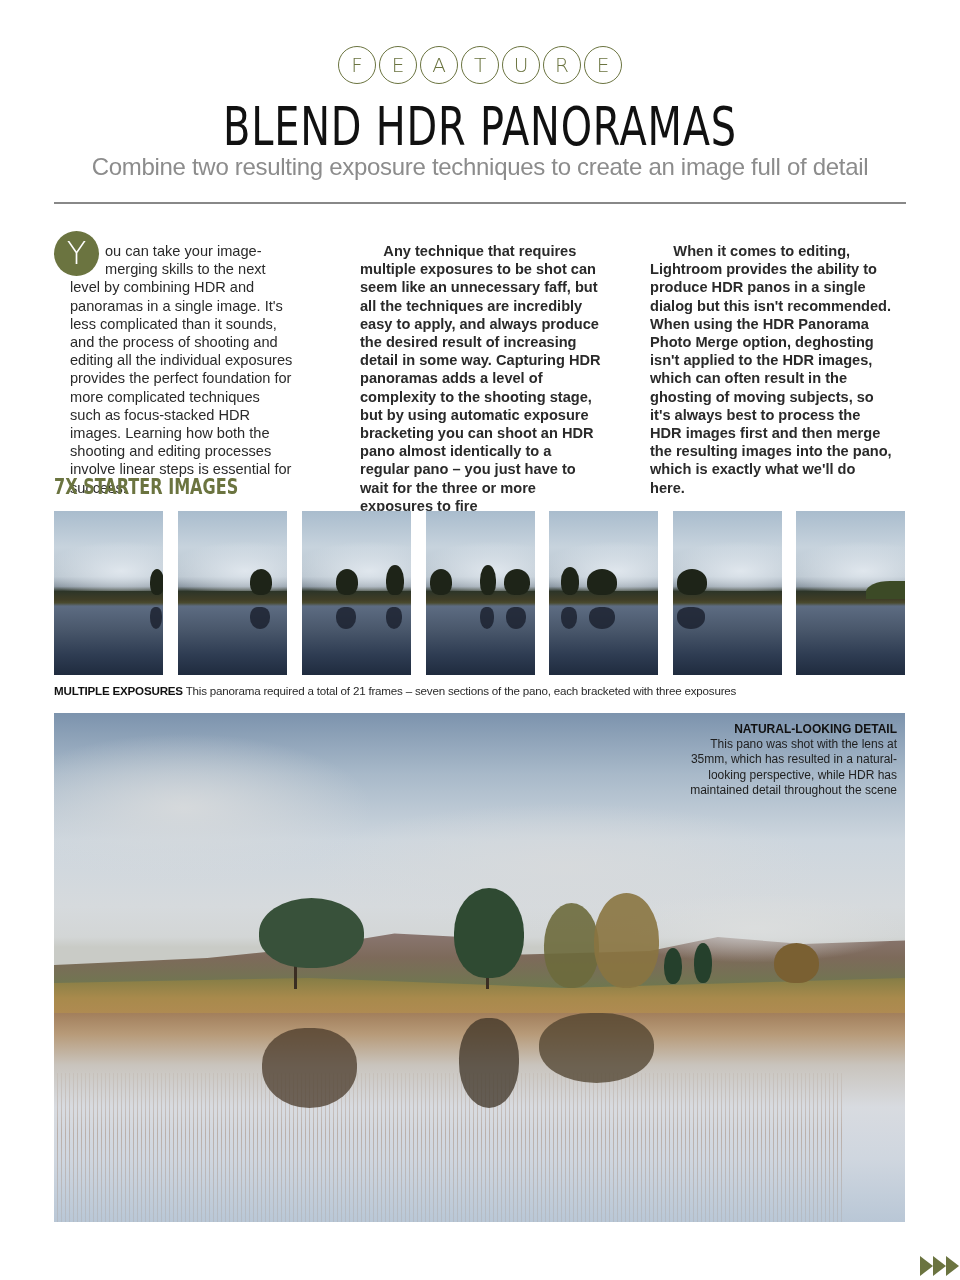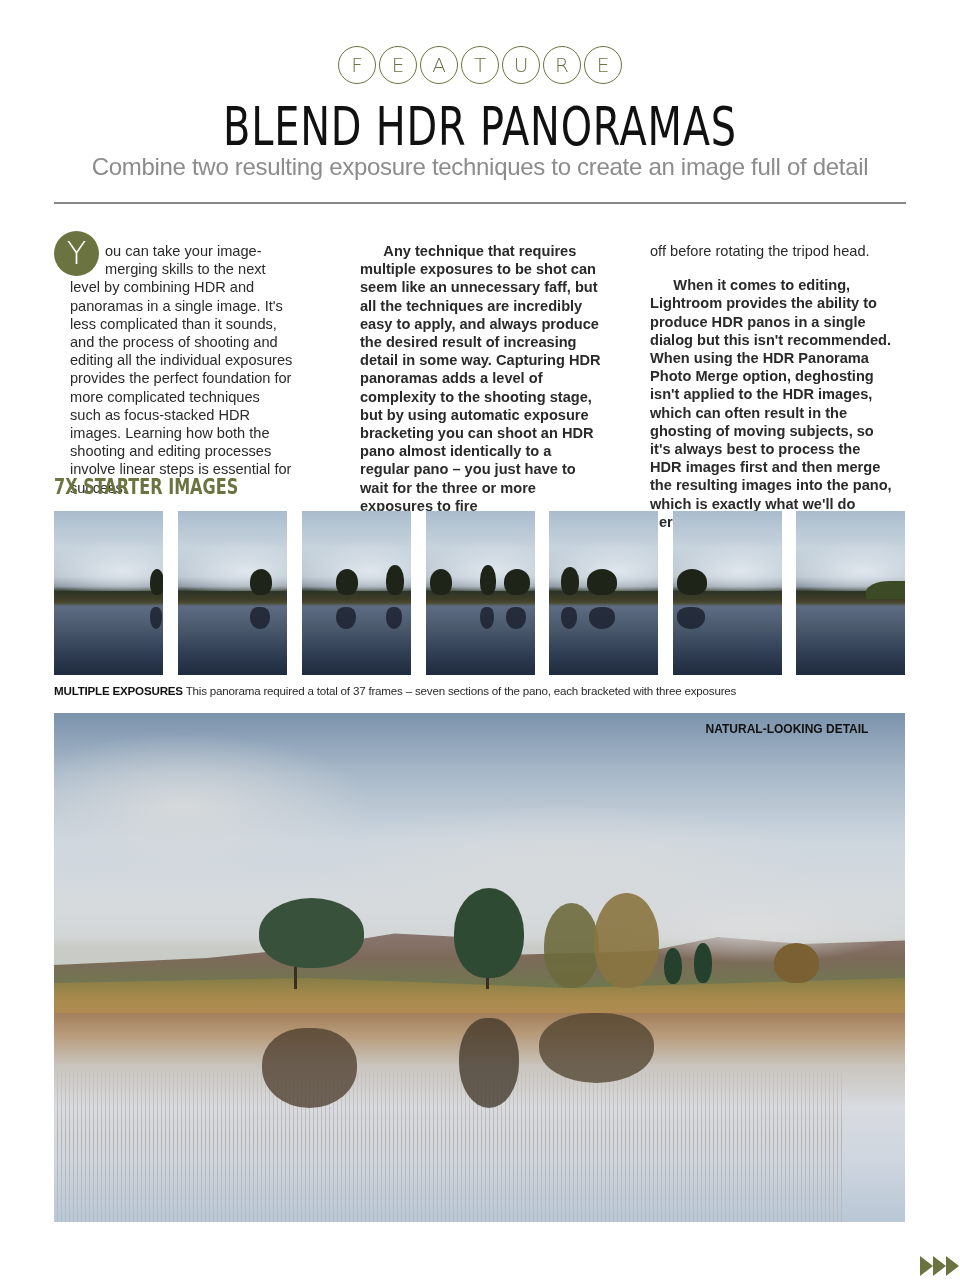--- a/index.html
+++ b/index.html
@@ -132,21 +132,21 @@
   }
   .pano .tree {
     position: absolute; border-radius: 50% 50% 45% 45%;
   }
   .pano .trunk { position: absolute; width: 3px; background: #3a2e22; }
   .pano .reflection {
     position: absolute; border-radius: 45% 45% 50% 50%; opacity: 0.75;
   }
 
   .pano-caption {
-    position: absolute; top: 722px; right: 63px; width: 220px; text-align: center;
+    position: absolute; top: 722px; right: 63px; width: 220px; text-align: right;
     font-family: "Liberation Sans", sans-serif; font-size: 12px; line-height: 15.2px;
     color: #1e1e1e;
   }
   .pano-caption .cap-title { font-weight: bold; color: #111; }
 
   .next-arrows {
     position: absolute; top: 1256px; left: 920px; display: flex; gap: 0;
   }
   .next-arrows span {
     width: 0; height: 0;
@@ -174,21 +174,20 @@
 <div class="col col1">
   <div class="dropcap">Y</div>
   <p>ou can take your image-merging skills to the next level by combining HDR and panoramas in a single image. It's less complicated than it sounds, and the process of shooting and editing all the individual exposures provides the perfect foundation for more complicated techniques such as focus-stacked HDR images. Learning how both the shooting and editing processes involve linear steps is essential for success.</p>
 </div>
 
 <div class="col col2">
   <p class="indent">Any technique that requires multiple exposures to be shot can seem like an unnecessary faff, but all the techniques are incredibly easy to apply, and always produce the desired result of increasing detail in some way. Capturing HDR panoramas adds a level of complexity to the shooting stage, but by using automatic exposure bracketing you can shoot an HDR pano almost identically to a regular pano – you just have to wait for the three or more exposures to fire</p>
 </div>
 
 <div class="col col3">
-  <p>off before rotating the tripod head.</p>
   <p class="indent">When it comes to editing, Lightroom provides the ability to produce HDR panos in a single dialog but this isn't recommended. When using the HDR Panorama Photo Merge option, deghosting isn't applied to the HDR images, which can often result in the ghosting of moving subjects, so it's always best to process the HDR images first and then merge the resulting images into the pano, which is exactly what we'll do here.</p>
 </div>
 
 <div class="section-heading">7X STARTER IMAGES</div>
 
 <div class="thumb" style="left:54px;">
   <div class="cloud"></div>
   <div class="tree" style="left:96px;width:14px;"></div>
   <div class="refl" style="left:96px;width:12px;"></div>
 </div>
@@ -223,21 +222,21 @@
   <div class="cloud"></div>
   <div class="tree" style="left:4px;width:30px;"></div>
   <div class="refl" style="left:4px;width:28px;"></div>
 </div>
 <div class="thumb" style="left:796px;">
   <div class="cloud"></div>
   <div class="tree" style="left:70px;width:40px;top:70px;height:18px;background:#3c4a26;border-radius:60% 0 0 0;"></div>
 </div>
 
 <div class="caption">
-  <b>MULTIPLE EXPOSURES</b><span> This panorama required a total of 37 frames – seven sections of the pano, each bracketed with three exposures</span>
+  <b>MULTIPLE EXPOSURES</b><span> This panorama required a total of 21 frames – seven sections of the pano, each bracketed with three exposures</span>
 </div>
 
 <div class="pano">
   <div class="sky-cloud" style="left:-60px;top:20px;width:380px;height:150px;"></div>
   <div class="sky-cloud" style="left:250px;top:90px;width:520px;height:130px;"></div>
   <div class="hills"></div>
   <div class="mist"></div>
   <div class="bank"></div>
   <div class="water"></div>
   <div class="reeds"></div>
@@ -252,19 +251,20 @@
   <div class="tree" style="left:640px;top:230px;width:18px;height:40px;background:#25402c;"></div>
   <div class="tree" style="left:720px;top:230px;width:45px;height:40px;background:#7a6032;"></div>
 
   <div class="reflection" style="left:208px;top:315px;width:95px;height:80px;background:#4a3a2a;"></div>
   <div class="reflection" style="left:405px;top:305px;width:60px;height:90px;background:#3d3326;"></div>
   <div class="reflection" style="left:485px;top:300px;width:115px;height:70px;background:#4e402c;"></div>
 </div>
 
 <div class="pano-caption">
   <div class="cap-title">NATURAL-LOOKING DETAIL</div>
+  <div>This pano was shot with the lens at 35mm, which has resulted in a natural-looking perspective, while HDR has maintained detail throughout the scene</div>
 </div>
 
 <div class="next-arrows">
   <span></span>
   <span></span>
   <span></span>
 </div>
 
 </body></html>

